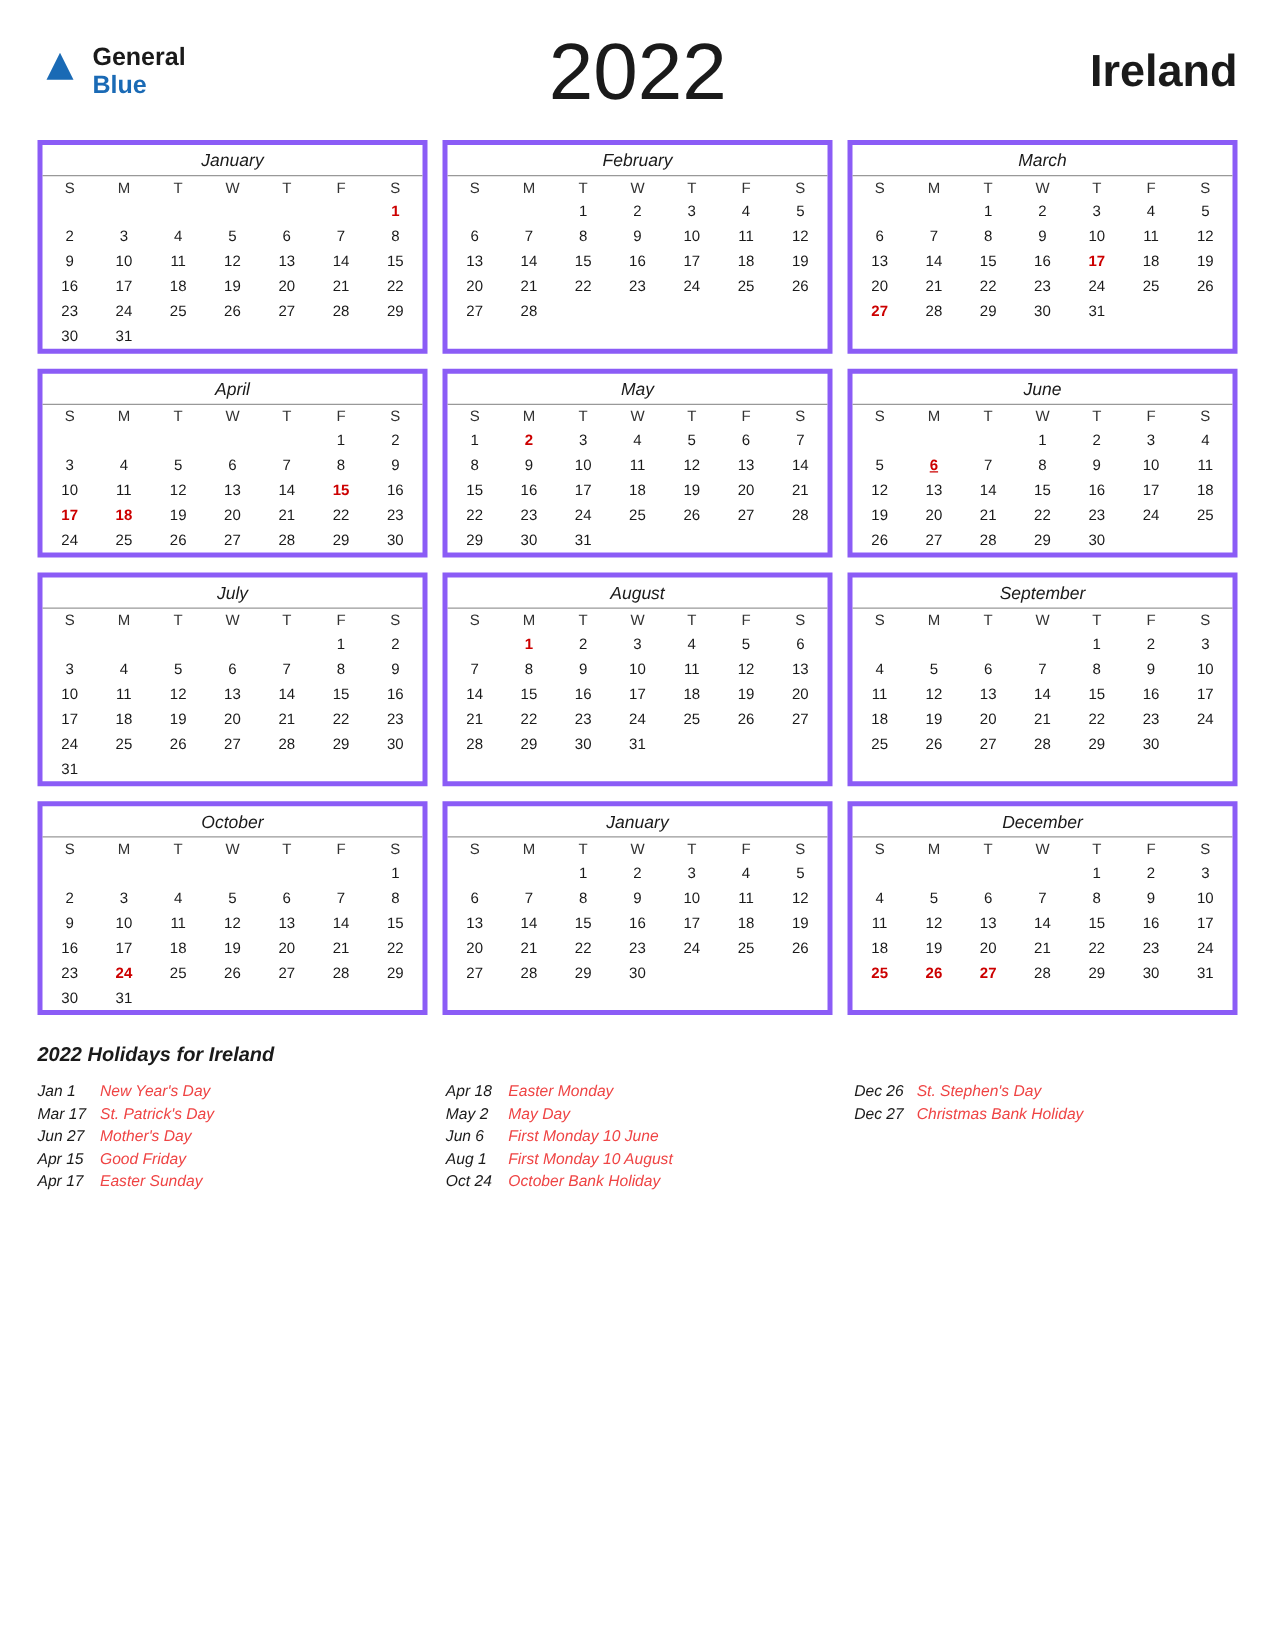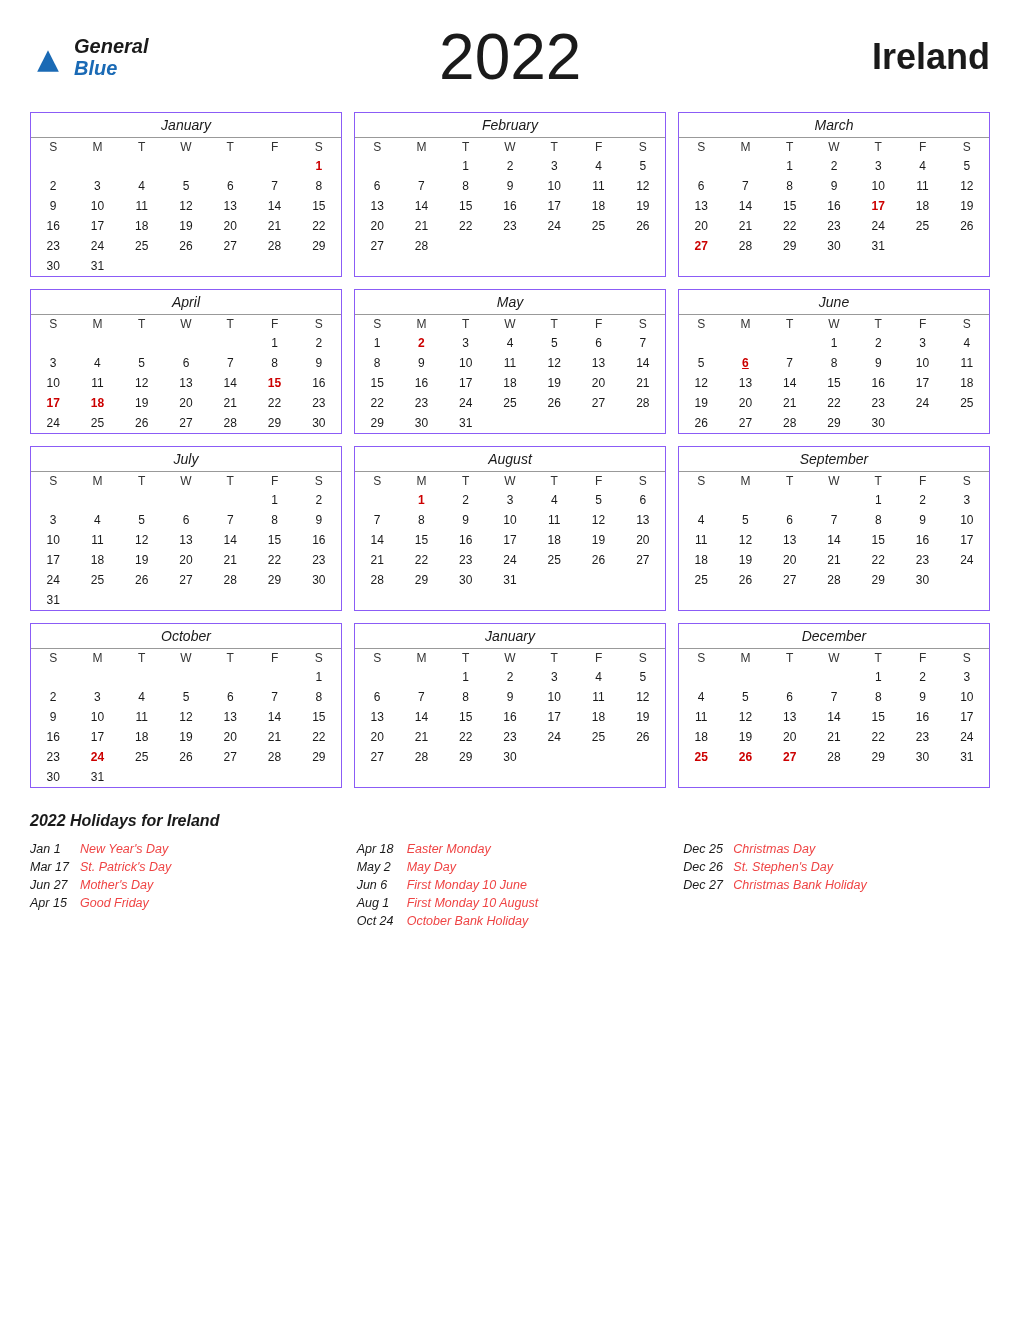--- a/index.html
+++ b/index.html
@@ -28,21 +28,21 @@
       color: #1a1a1a;
       text-align: right;
     }
     .calendars-grid {
       display: grid;
       grid-template-columns: 1fr 1fr 1fr;
       gap: 12px;
       margin-bottom: 24px;
     }
     .month-calendar {
-      border: 1px solid #8b5cf6;
+      border: 4px solid #8b5cf6;
     }
     .month-header {
       text-align: center;
       font-style: italic;
       font-size: 14px;
       color: #1a1a1a;
       padding: 4px 0;
       border-bottom: 1px solid #999;
     }
     .cal-table {
@@ -95,23 +95,22 @@
     .holiday-date {
       color: #1a1a1a;
       min-width: 42px;
       flex-shrink: 0;
     }
     .holiday-name {
       color: #ef4444;
     }
     .logo-wrapper {
       display: flex;
-      align-items: flex-end;
+      align-items: flex-start;
       gap: 4px;
-      font-style: italic;
     }
     .logo-text-part {
       display: flex;
       flex-direction: column;
       line-height: 1.1;
     }
     .logo-icon {
       width: 36px;
       height: 36px;
       margin-right: 4px;
@@ -934,20 +933,24 @@
           <span class="holiday-name">St. Patrick's Day</span>
         </div>
         <div class="holiday-item">
           <span class="holiday-date">Jun 27</span>
           <span class="holiday-name">Mother's Day</span>
         </div>
         <div class="holiday-item">
           <span class="holiday-date">Apr 15</span>
           <span class="holiday-name">Good Friday</span>
         </div>
+        <div class="holiday-item">
+          <span class="holiday-date">Apr 17</span>
+          <span class="holiday-name">Easter Sunday</span>
+        </div>
       </div>
       <div>
         <div class="holiday-item">
           <span class="holiday-date">Apr 18</span>
           <span class="holiday-name">Easter Monday</span>
         </div>
         <div class="holiday-item">
           <span class="holiday-date">May 2</span>
           <span class="holiday-name">May Day</span>
         </div>
@@ -958,24 +961,20 @@
         <div class="holiday-item">
           <span class="holiday-date">Aug 1</span>
           <span class="holiday-name">First Monday 10 August</span>
         </div>
         <div class="holiday-item">
           <span class="holiday-date">Oct 24</span>
           <span class="holiday-name">October Bank Holiday</span>
         </div>
       </div>
       <div>
-        <div class="holiday-item">
-          <span class="holiday-date">Dec 25</span>
-          <span class="holiday-name">Christmas Day</span>
-        </div>
         <div class="holiday-item">
           <span class="holiday-date">Dec 26</span>
           <span class="holiday-name">St. Stephen's Day</span>
         </div>
         <div class="holiday-item">
           <span class="holiday-date">Dec 27</span>
           <span class="holiday-name">Christmas Bank Holiday</span>
         </div>
       </div>
     </div>

